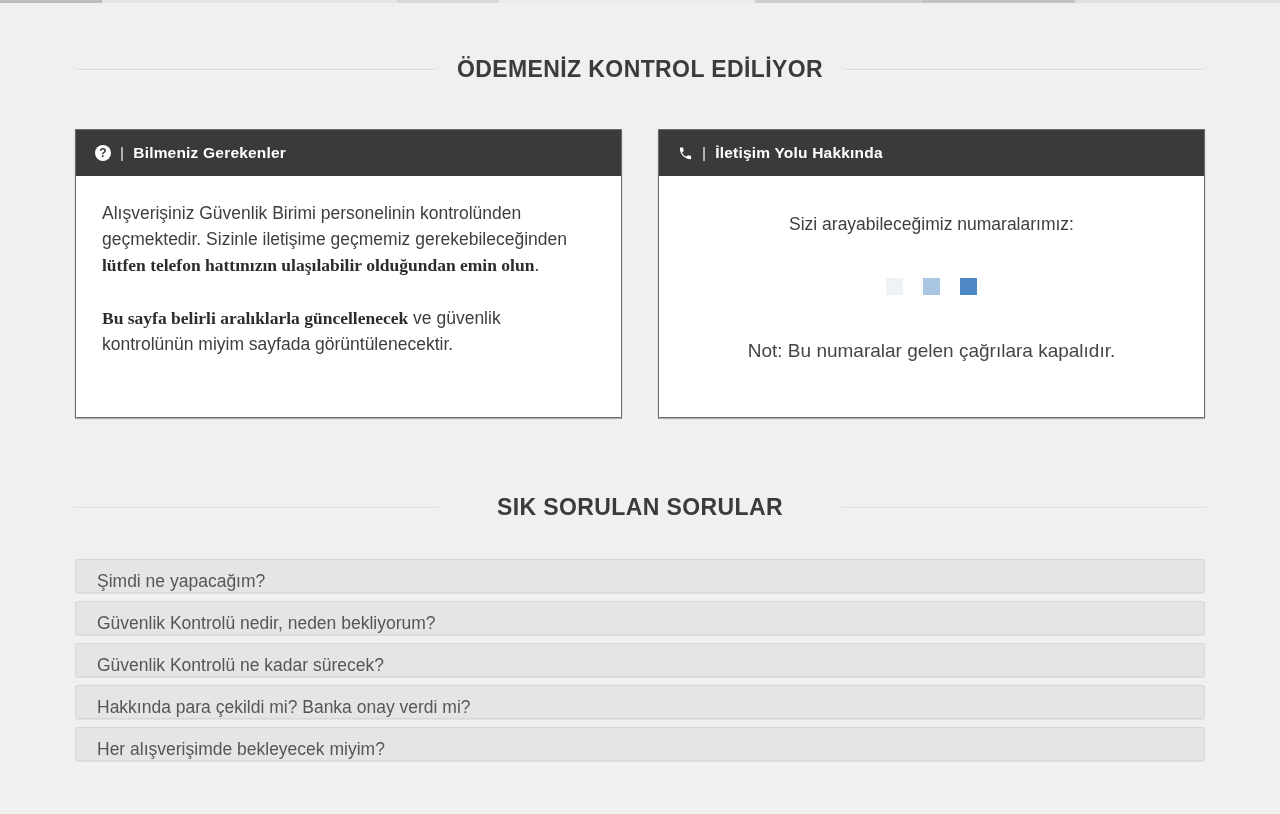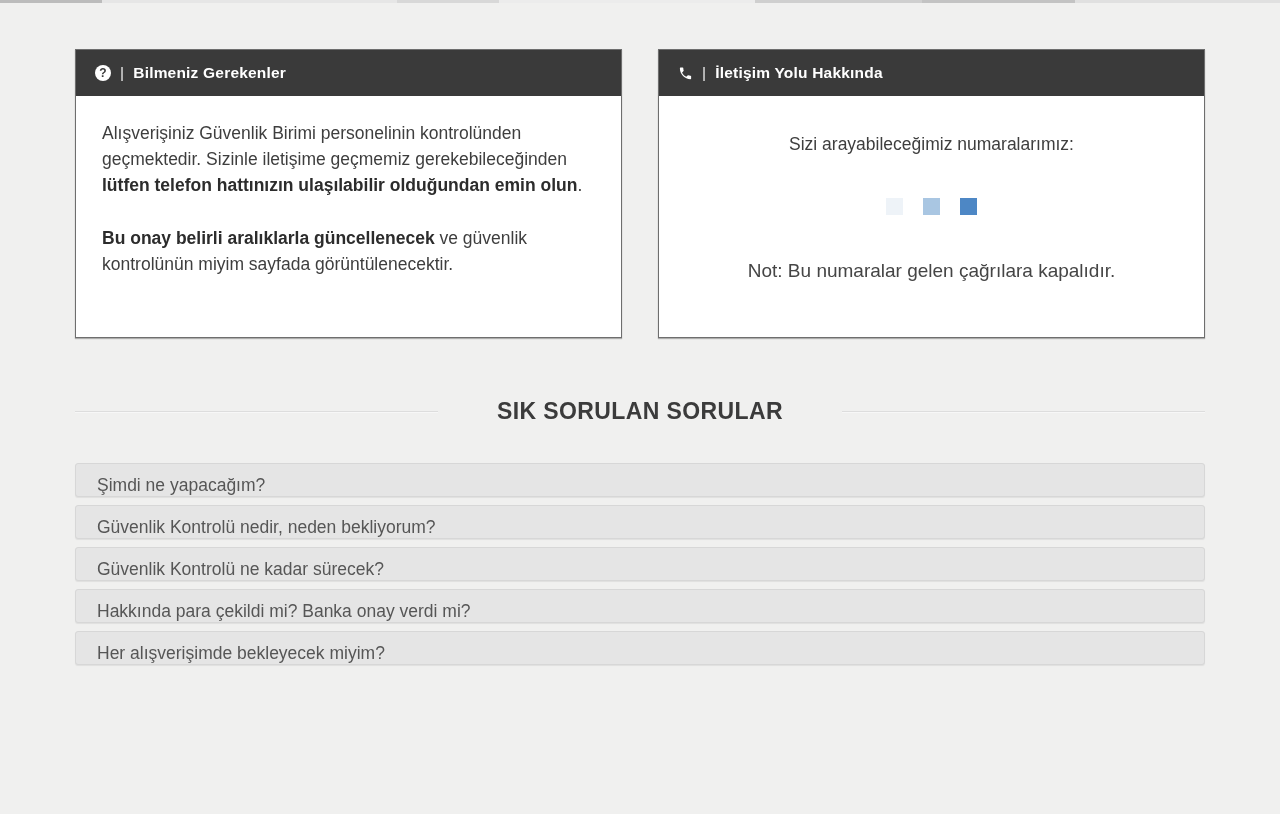--- a/index.html
+++ b/index.html
@@ -19,21 +19,21 @@
   .page { width:1130px; margin:0 auto; }
 
   
   .section-head { display:flex; align-items:center; }
   .section-head .rule { flex:1; height:2px; background:#dddddd; border-bottom:1px solid #f7f7f7; }
   .section-head h2 {
     margin:0 20px; font-size:23px; font-weight:600; color:#3b3b3b;
     letter-spacing:.4px; white-space:nowrap;
   }
   .main-head { margin-top:53px; }
-  .faq-head  { margin-top:60px;gap:39px; }
+  .faq-head  { margin-top:76px;gap:39px; }
 
   
   .panels { display:flex; gap:36px; margin-top:46px; }
   .panel {
     flex:1; background:#ffffff;
     border:1px solid #6e6e6e;
     box-shadow:0 1px 1px rgba(0,0,0,.28);
   }
   .panel-header {
     background:#3a3a3a; color:#ffffff; height:46px;
@@ -48,21 +48,21 @@
     flex:0 0 auto;
   }
   .phone-icon { display:inline-flex; flex:0 0 auto; }
   .phone-icon svg { width:15px; height:15px; display:block; fill:#ffffff; }
 
   .panel-body { padding:24px 26px; height:241px; }
   .panel-body p {
     margin:0 0 27px; font-size:17.5px; line-height:26px; color:#3e3e3e;
   }
   .panel-body p:last-child { margin-bottom:0; }
-  .panel-body strong { font-weight:700; color:#2c2c2c; }
+  .panel-body strong { font-weight:700; color:#2c2c2c;font-family:Liberation Serif, serif; }
 
   .contact-body { text-align:center; }
   .contact-heading { font-size:17.5px; color:#3e3e3e; margin-top:14px;text-align:center; }
   .loader { display:flex; justify-content:center; gap:20px; margin-top:43px; }
   .loader-square { width:17px; height:17px; display:inline-block; }
   .contact-note { font-size:19px; color:#454545; margin-top:45px; }
 
   
   .faq-list { margin-top:38px; }
   .faq-item {
@@ -75,32 +75,37 @@
     cursor:pointer; white-space:nowrap; overflow:hidden;
   }
 </style>
 </head>
 <body>
 
 <div class="top-strip"></div>
 
 <div class="page">
 
+  <div class="section-head main-head">
+    <div class="rule"></div>
+    <h2>ÖDEMENİZ KONTROL EDİLİYOR</h2>
+    <div class="rule"></div>
+  </div>
 
   <div class="panels">
 
     <div class="panel">
       <div class="panel-header">
         <span class="q-icon">?</span>
         <span class="sep">|</span>
         <span>Bilmeniz Gerekenler</span>
       </div>
       <div class="panel-body">
           <p><span>Alışverişiniz Güvenlik Birimi personelinin kontrolünden geçmektedir. Sizinle iletişime geçmemiz gerekebileceğinden </span><strong>lütfen telefon hattınızın ulaşılabilir olduğundan emin olun</strong><span>.</span></p>
-          <p><strong>Bu onay belirli aralıklarla güncellenecek</strong><span> ve güvenlik kontrolünün miyim sayfada görüntülenecektir.</span></p>
+          <p><strong>Bu sayfa belirli aralıklarla güncellenecek</strong><span> ve güvenlik kontrolünün miyim sayfada görüntülenecektir.</span></p>
         </div>
     </div>
 
     <div class="panel">
       <div class="panel-header">
         <span class="phone-icon">
           <svg viewBox="0 0 24 24" aria-hidden="true">
             <path d="M6.62 10.79c1.44 2.83 3.76 5.14 6.59 6.59l2.2-2.21c.27-.27.67-.36 1.02-.24 1.12.37 2.33.57 3.57.57.55 0 1 .45 1 1V20c0 .55-.45 1-1 1C10.85 21 3 13.15 3 3.5c0-.55.45-1 1-1H7.5c.55 0 1 .45 1 1 0 1.25.2 2.45.57 3.57.11.35.03.74-.25 1.02l-2.2 2.2z"></path>
           </svg>
         </span>

